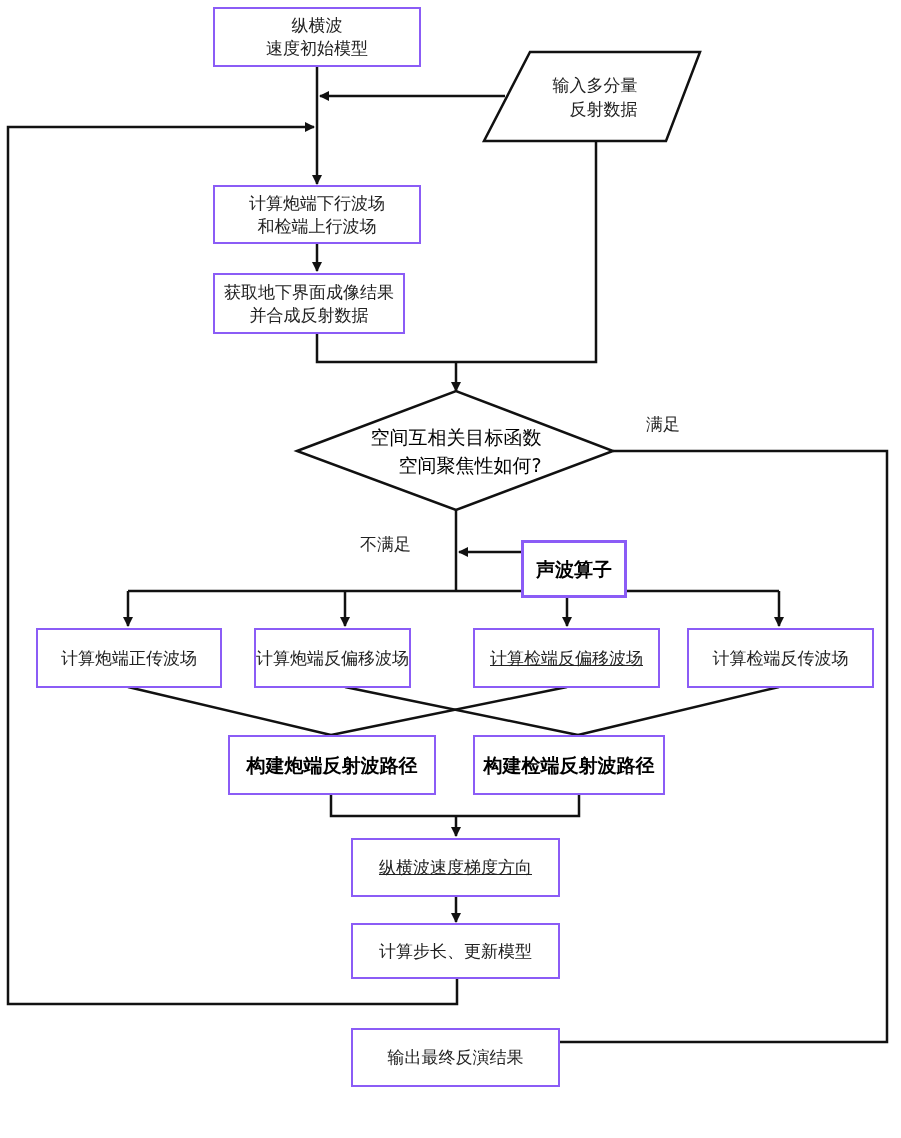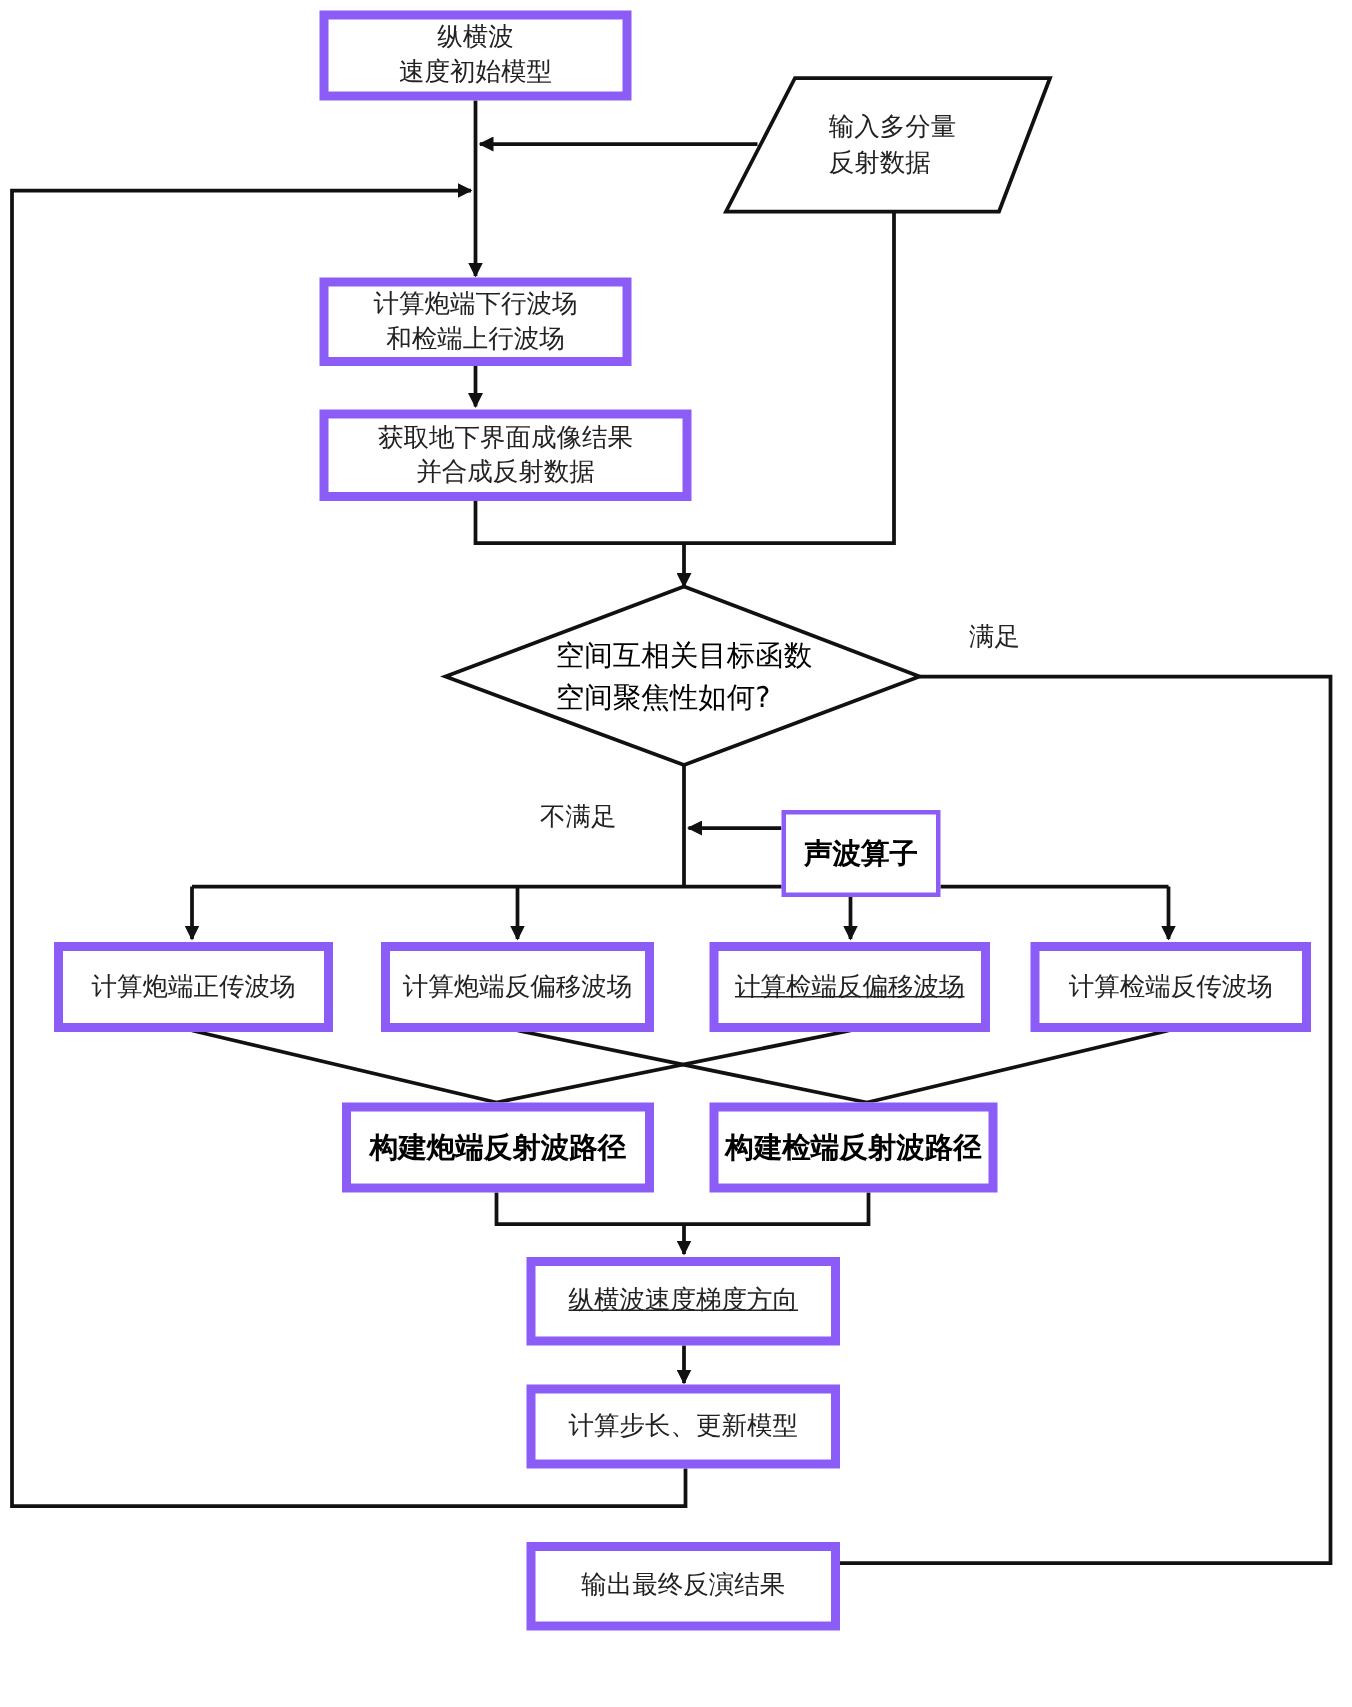--- a/index.html
+++ b/index.html
@@ -1,25 +1,25 @@
 <!DOCTYPE html>
 <html><head>
 <meta charset="utf-8">
 <style>
   html, body { margin: 0; padding: 0; background: #ffffff; }
   body { width: 901px; height: 1138px; position: relative; overflow: hidden;
          font-family: "DejaVu Sans", sans-serif; color: #000; }
   svg.wires { position: absolute; left: 0; top: 0; }
-  .box { position: absolute; box-sizing: border-box; border: 6px solid #8b5cf6;
+  .box { position: absolute; box-sizing: border-box; border: 2px solid #8b5cf6;
          background: #fff; display: flex; align-items: center; justify-content: center;
          text-align: center; font-size: 17px; line-height: 23px; white-space: pre-line; color: #222; }
   .box.bold { font-weight: bold; font-size: 19px; color: #000; }
   .box.thick { border-width: 3px; margin-top: 17px; }
   .shape-text { position: absolute; display: flex; align-items: center; justify-content: center;
-                text-align: left; font-size: 17px; line-height: 24px; white-space: pre-line; color: #222; }
+                text-align: right; font-size: 17px; line-height: 24px; white-space: pre-line; color: #222; }
   .shape-text.bold { font-weight: normal; font-size: 19px; line-height: 28px; color: #000; }
   .label { position: absolute; font-size: 17px; color: #222; }
 </style>
 </head>
 <body>
 
 <svg class="wires" width="901" height="1138">
   <defs>
     <marker id="arr" markerWidth="10" markerHeight="10" refX="9" refY="5" orient="auto" markerUnits="userSpaceOnUse">
       <path d="M0,0 L10,5 L0,10 z" fill="#111"></path>
@@ -68,33 +68,33 @@
 
 <div class="box" style="left:213px;top:7px;width:208px;height:60px;">纵横波
 速度初始模型</div>
 
 <div class="shape-text" style="left:505px;top:55px;width:180px;height:84px;">输入多分量
 反射数据</div>
 
 <div class="box" style="left:213px;top:185px;width:208px;height:59px;">计算炮端下行波场
 和检端上行波场</div>
 
-<div class="box" style="left:213px;top:273px;width:248px;height:61px;">获取地下界面成像结果
+<div class="box" style="left:213px;top:273px;width:192px;height:61px;">获取地下界面成像结果
 并合成反射数据</div>
 
 <div class="shape-text bold" style="left:330px;top:415px;width:252px;height:72px;">空间互相关目标函数
 空间聚焦性如何?</div>
 
 <span class="label" style="left:646px;top:413px;">满足</span>
 <span class="label" style="left:360px;top:533px;">不满足</span>
 
 <div class="box bold thick" style="left:521px;top:523px;width:106px;height:58px;">声波算子</div>
 
 <div class="box" style="left:36px;top:628px;width:186px;height:60px;">计算炮端正传波场</div>
-<div class="box" style="left:254px;top:628px;width:182px;height:60px;">计算炮端反偏移波场</div>
+<div class="box" style="left:254px;top:628px;width:157px;height:60px;">计算炮端反偏移波场</div>
 <div class="box" style="left:473px;top:628px;width:187px;height:60px;text-decoration:underline;">计算检端反偏移波场</div>
 <div class="box" style="left:687px;top:628px;width:187px;height:60px;">计算检端反传波场</div>
 
 <div class="box bold" style="left:228px;top:735px;width:208px;height:60px;">构建炮端反射波路径</div>
 <div class="box bold" style="left:473px;top:735px;width:192px;height:60px;">构建检端反射波路径</div>
 
 <div class="box" style="left:351px;top:838px;width:209px;height:59px;text-decoration:underline;">纵横波速度梯度方向</div>
 
 <div class="box" style="left:351px;top:923px;width:209px;height:56px;">计算步长、更新模型</div>
 

